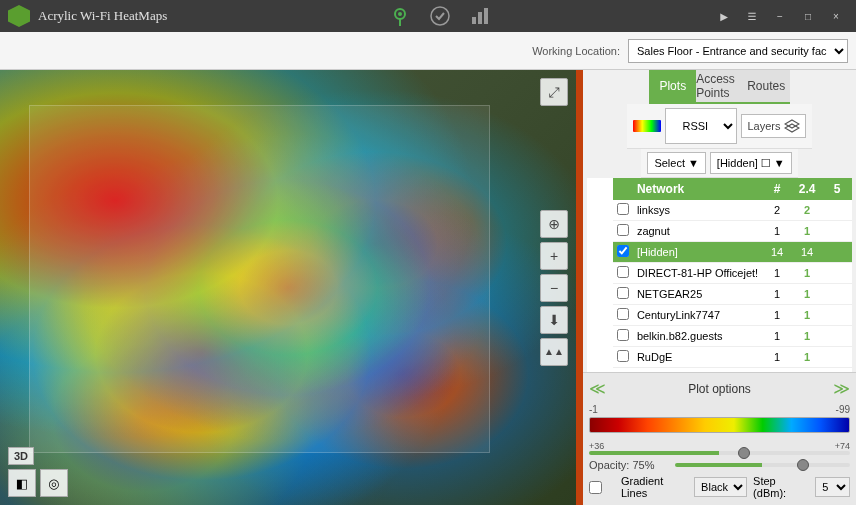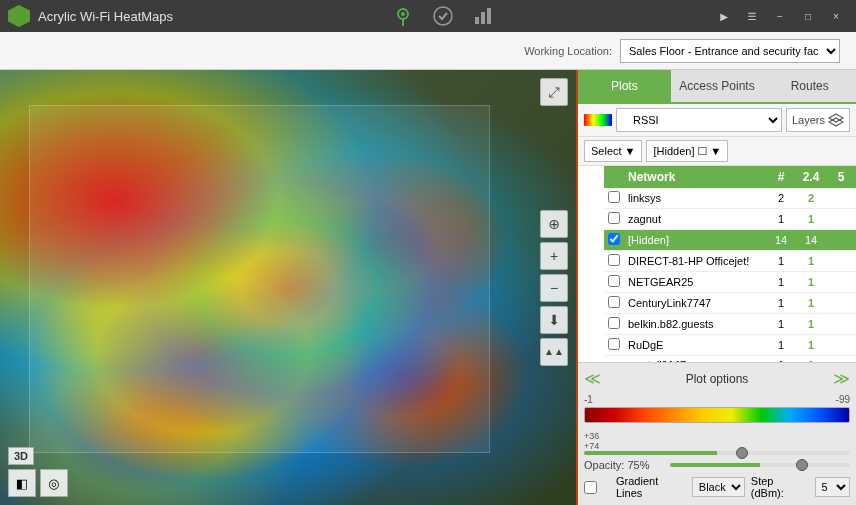--- a/index.html
+++ b/index.html
@@ -1,29 +1,29 @@
 <!DOCTYPE html>
 <html><head>
   <meta charset="utf-8">
   <style>
     * { box-sizing: border-box; margin: 0; padding: 0; }
     body { font-family: 'Segoe UI', Arial, sans-serif; font-size: 12px; background: #2b2b2b; width: 856px; height: 505px; overflow: hidden; }
 
     
     #titlebar { background: #3c3c3c; height: 32px; display: flex; align-items: center; justify-content: space-between; padding: 0 8px; }
-    #titlebar-left { display: flex; align-items: center; gap: 8px; }
+    #titlebar-left { display: flex; align-items: center; gap: 8px; font-family: Liberation Serif, serif; }
     #app-logo { width: 22px; height: 22px; background: #5a9e2f; clip-path: polygon(50% 0%, 100% 25%, 100% 75%, 50% 100%, 0% 75%, 0% 25%); }
     #app-title { color: #e0e0e0; font-size: 13px; font-weight: 400; }
     #titlebar-center { display: flex; align-items: center; gap: 12px; }
     .title-icon { width: 28px; height: 28px; display: flex; align-items: center; justify-content: center; cursor: pointer; }
     #titlebar-right { display: flex; align-items: center; gap: 4px; }
     .win-btn { width: 24px; height: 20px; display: flex; align-items: center; justify-content: center; background: transparent; border: none; color: #ccc; cursor: pointer; font-size: 10px; }
 
     
-    #toolbar { background: #f5f5f5; height: 38px; display: flex; align-items: center; padding: 0 16px; gap: 8px; border-bottom: 1px solid #ccc; }
+    #toolbar { background: #f5f5f5; height: 38px; display: flex; align-items: center; padding: 0 8px; gap: 8px; border-bottom: 1px solid #ccc; }
     #working-location-label { font-size: 11px; color: #555; margin-left: auto; }
     #working-location-select { height: 24px; border: 1px solid #aaa; background: white; font-size: 11px; width: 220px; padding: 0 4px; }
 
     
     #main { display: flex; height: calc(505px - 32px - 38px); }
 
     
     #map-area { flex: 1; position: relative; background: #4a5a3a; overflow: hidden; }
     #map-bg { width: 100%; height: 100%; background:
       radial-gradient(ellipse at 20% 30%, rgba(255,0,0,0.8) 0%, rgba(255,100,0,0.6) 15%, rgba(255,255,0,0.4) 25%, rgba(0,200,255,0.3) 40%, transparent 55%),
@@ -46,30 +46,30 @@
     #map-controls-right { position: absolute; right: 8px; top: 50%; transform: translateY(-50%); display: flex; flex-direction: column; gap: 4px; }
     .map-btn { width: 28px; height: 28px; background: rgba(255,255,255,0.85); border: 1px solid #aaa; display: flex; align-items: center; justify-content: center; cursor: pointer; font-size: 14px; color: #444; border-radius: 2px; }
     #btn-3d { position: absolute; bottom: 40px; left: 8px; background: rgba(255,255,255,0.85); border: 1px solid #aaa; padding: 2px 5px; cursor: pointer; font-size: 11px; font-weight: bold; color: #333; }
     #btn-layers-bottom { position: absolute; bottom: 8px; left: 8px; display: flex; gap: 4px; }
     .bottom-left-btn { width: 28px; height: 28px; background: rgba(255,255,255,0.85); border: 1px solid #aaa; display: flex; align-items: center; justify-content: center; cursor: pointer; font-size: 13px; }
 
     
     #map-copyright { position: absolute; bottom: 2px; left: 50%; transform: translateX(-50%); font-size: 9px; color: rgba(255,255,255,0.6); white-space: nowrap; }
 
     
-    #right-panel { width: 280px; background: #f0f0f0; display: flex; flex-direction: column; border-left: 2px solid #c2410c; }
+    #right-panel { width: 280px; background: #f0f0f0; display: flex; flex-direction: column; border-left: 7px solid #c2410c; align-items: center; }
 
     
     #tabs { display: flex; background: #e0e0e0; border-bottom: 2px solid #6ab04c; }
     .tab { flex: 1; height: 32px; display: flex; align-items: center; justify-content: center; cursor: pointer; font-size: 12px; font-weight: 500; color: #444; border: none; background: transparent; }
     .tab.active { background: #6ab04c; color: white; }
 
     
     #rssi-bar { display: flex; align-items: center; padding: 4px 6px; background: #f5f5f5; border-bottom: 1px solid #ddd; gap: 4px; }
-    #rssi-select { flex: 1; height: 24px; border: 1px solid #bbb; background: white; font-size: 11px; padding: 0 12px; }
+    #rssi-select { flex: 1; height: 36px; border: 1px solid #bbb; background: white; font-size: 11px; padding: 0 12px; }
     #layers-btn { display: flex; align-items: center; gap: 3px; font-size: 11px; color: #444; cursor: pointer; background: white; border: 1px solid #bbb; padding: 2px 5px; height: 24px; }
 
     
     #select-bar { display: flex; align-items: center; padding: 3px 6px; background: #f5f5f5; border-bottom: 1px solid #ddd; gap: 4px; }
     .select-btn { height: 22px; padding: 0 6px; border: 1px solid #bbb; background: white; font-size: 11px; cursor: pointer; display: flex; align-items: center; gap: 3px; }
 
     
     #networks-table { flex: 1; overflow-y: auto; background: white; padding-left: 26px; }
     #networks-table table { width: 100%; border-collapse: collapse; }
     #networks-table thead th { background: #6ab04c; color: white; font-weight: 600; font-size: 12px; padding: 4px 4px; text-align: left; position: sticky; top: 0; z-index: 1; }
@@ -82,21 +82,21 @@
     #networks-table tbody td.highlight { color: #6ab04c; font-weight: bold; }
 
     
     #plot-options { background: #e8e8e8; border-top: 1px solid #ccc; padding: 6px; }
     #plot-options-header { display: flex; align-items: center; justify-content: space-between; margin-bottom: 6px; }
     #plot-options-title { font-size: 12px; font-weight: 400; color: #333; text-align: center; flex: 1; }
     .po-arrow { font-size: 16px; color: #6ab04c; cursor: pointer; }
 
     
     #color-scale { display: flex; align-items: center; gap: 4px; margin-bottom: 4px; }
-    #gradient-markers { display: flex; justify-content: space-between; font-size: 9px; color: #555; margin-top: 1px; flex-direction: column; }
+    #gradient-markers { display: flex; justify-content: space-between; font-size: 9px; color: #555; margin-top: 1px; }
     #scale-labels { display: flex; justify-content: space-between; font-size: 10px; color: #555; margin-bottom: 2px; }
 
     
     .slider-row { display: flex; align-items: center; gap: 6px; margin-bottom: 4px; font-size: 11px; }
     .slider-label { width: 80px; color: #444; }
     .slider-input { flex: 1; height: 4px; -webkit-appearance: none; background: linear-gradient(to right, #6ab04c 0%, #6ab04c 50%, #ddd 50%); border-radius: 2px; }
     .slider-input::-webkit-slider-thumb { -webkit-appearance: none; width: 12px; height: 12px; border-radius: 50%; background: #888; border: 1px solid #555; cursor: pointer; }
 
     
     #gradient-lines-row { display: flex; align-items: center; gap: 6px; font-size: 11px; }

